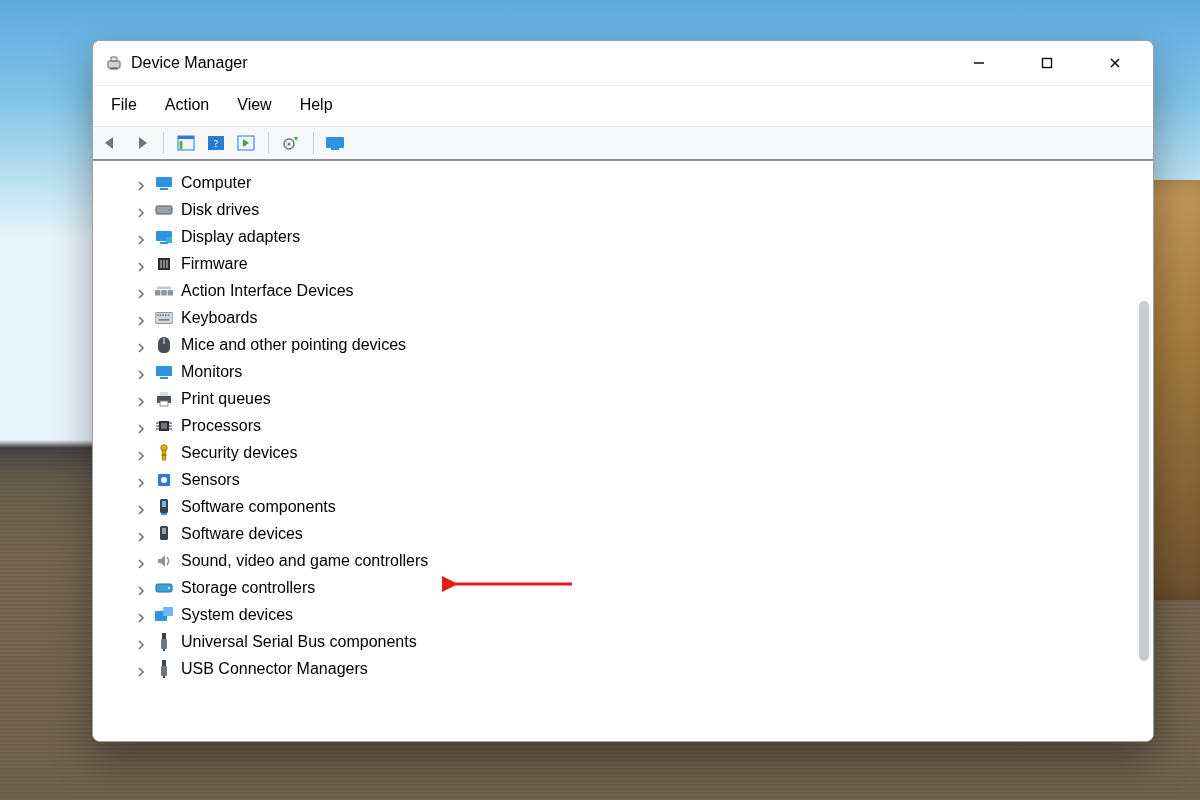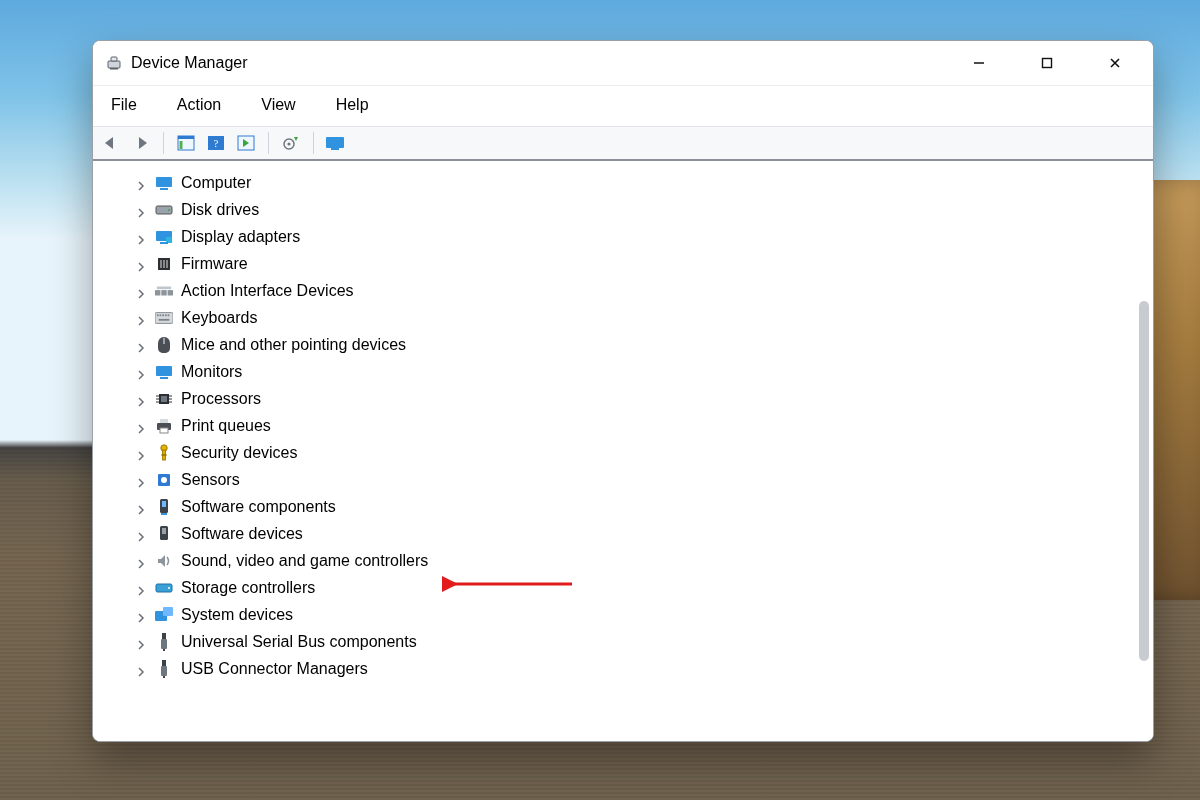--- a/index.html
+++ b/index.html
@@ -91,21 +91,21 @@
   }
   .win-btn {
     width: 44px; height: 32px;
     display: flex; align-items: center; justify-content: center;
     border-radius: 4px;
   }
 
   
   .menubar {
     display: flex;
-    gap: 20px;
+    gap: 8px;
     padding: 6px 8px 8px 8px;
     border-bottom: 1px solid #e2e4e7;
     font-size: 16px;
   }
   .menubar .menu-item {
     padding: 4px 10px;
     border-radius: 4px;
   }
 
   
@@ -399,20 +399,35 @@
             </span>
             <span class="label">Monitors</span>
           </div>
           <div class="tree-row">
             <span class="chevron">
               <svg width="10" height="10" viewBox="0 0 10 10">
                 <path d="M3 1 L7 5 L3 9" fill="none" stroke="#6b7077" stroke-width="1.5"></path>
               </svg>
             </span>
             <span class="dev-icon">
+              <svg width="18" height="16" viewBox="0 0 18 16">
+                <rect x="2" y="5" width="14" height="7" rx="1" fill="#4a4f55"></rect>
+                <rect x="5" y="1" width="8" height="4" fill="#d6dadd"></rect>
+                <rect x="5" y="10" width="8" height="5" fill="#fff" stroke="#888"></rect>
+              </svg>
+            </span>
+            <span class="label">Print queues</span>
+          </div>
+          <div class="tree-row">
+            <span class="chevron">
+              <svg width="10" height="10" viewBox="0 0 10 10">
+                <path d="M3 1 L7 5 L3 9" fill="none" stroke="#6b7077" stroke-width="1.5"></path>
+              </svg>
+            </span>
+            <span class="dev-icon">
               <svg width="16" height="16" viewBox="0 0 16 16">
                 <rect x="3" y="3" width="10" height="10" fill="#2b2f33"></rect>
                 <rect x="5" y="5" width="6" height="6" fill="#6e7680"></rect>
                 <g stroke="#2b2f33" stroke-width="1">
                   <line x1="0" y1="5" x2="3" y2="5"></line>
                   <line x1="0" y1="8" x2="3" y2="8"></line>
                   <line x1="0" y1="11" x2="3" y2="11"></line>
                   <line x1="13" y1="5" x2="16" y2="5"></line>
                   <line x1="13" y1="8" x2="16" y2="8"></line>
                   <line x1="13" y1="11" x2="16" y2="11"></line>
@@ -421,35 +436,20 @@
             </span>
             <span class="label">Processors</span>
           </div>
           <div class="tree-row">
             <span class="chevron">
               <svg width="10" height="10" viewBox="0 0 10 10">
                 <path d="M3 1 L7 5 L3 9" fill="none" stroke="#6b7077" stroke-width="1.5"></path>
               </svg>
             </span>
             <span class="dev-icon">
-              <svg width="18" height="16" viewBox="0 0 18 16">
-                <rect x="2" y="5" width="14" height="7" rx="1" fill="#4a4f55"></rect>
-                <rect x="5" y="1" width="8" height="4" fill="#d6dadd"></rect>
-                <rect x="5" y="10" width="8" height="5" fill="#fff" stroke="#888"></rect>
-              </svg>
-            </span>
-            <span class="label">Print queues</span>
-          </div>
-          <div class="tree-row">
-            <span class="chevron">
-              <svg width="10" height="10" viewBox="0 0 10 10">
-                <path d="M3 1 L7 5 L3 9" fill="none" stroke="#6b7077" stroke-width="1.5"></path>
-              </svg>
-            </span>
-            <span class="dev-icon">
               <svg width="14" height="18" viewBox="0 0 14 18">
                 <circle cx="7" cy="4" r="3.2" fill="#e8b200" stroke="#9c7d00"></circle>
                 <rect x="5.6" y="6" width="2.8" height="10" fill="#e8b200" stroke="#9c7d00"></rect>
                 <rect x="4.5" y="10" width="5" height="2" fill="#9c7d00"></rect>
               </svg>
             </span>
             <span class="label">Security devices</span>
           </div>
           <div class="tree-row">
             <span class="chevron">

